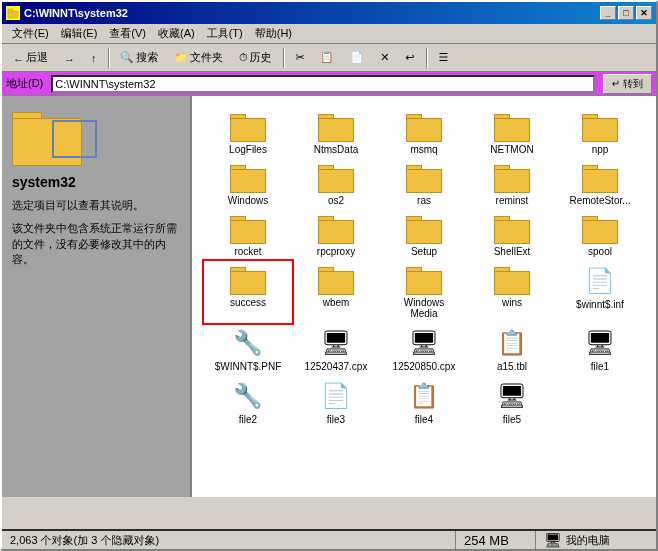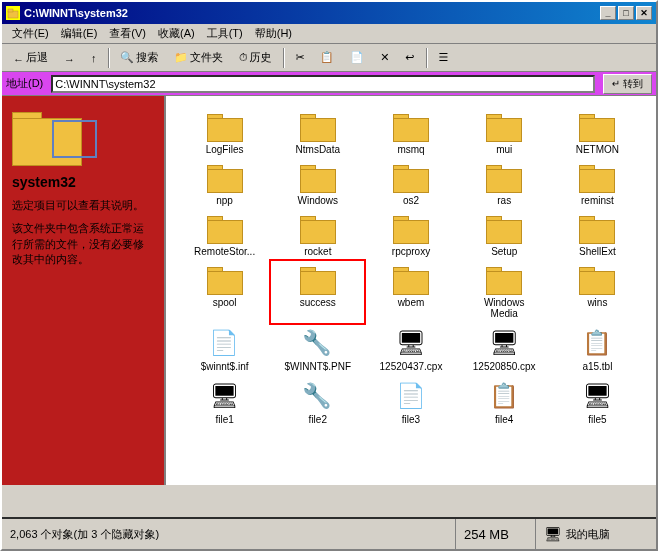--- a/index.html
+++ b/index.html
@@ -159,22 +159,22 @@
 
     
     .main-content {
       display: flex;
       flex: 1;
       overflow: hidden;
     }
 
     
     .left-panel {
-      width: 164px;
-      background: #b91c1c;
+      width: 190px;
+      background: #a3a3a3;
       border-right: 2px inset #808080;
       padding: 10px;
       flex-shrink: 0;
       overflow: hidden;
     }
     .folder-icon-large {
       width: 80px;
       height: 60px;
       position: relative;
       margin-bottom: 8px;
@@ -290,21 +290,21 @@
       height: 32px;
       margin-bottom: 2px;
       display: flex;
       align-items: center;
       justify-content: center;
       font-size: 22px;
     }
 
     
     .status-bar {
-      height: 32px;
+      height: 20px;
       background: #d4d0c8;
       border-top: 2px inset #808080;
       display: flex;
       align-items: center;
       flex-shrink: 0;
       margin-top: 32px;
     }
     .status-pane {
       flex: 1;
       padding: 0 8px;
@@ -457,27 +457,20 @@
         <div class="fi-tab"></div>
         <div class="fi-body"></div>
       </div>
       <span class="file-label">msmq</span>
     </div>
           <div class="file-item">
       <div class="folder-icon-sm">
         <div class="fi-tab"></div>
         <div class="fi-body"></div>
       </div>
-      <span class="file-label">mui</span>
-    </div>
-          <div class="file-item">
-      <div class="folder-icon-sm">
-        <div class="fi-tab"></div>
-        <div class="fi-body"></div>
-      </div>
       <span class="file-label">NETMON</span>
     </div>
           <div class="file-item">
       <div class="folder-icon-sm">
         <div class="fi-tab"></div>
         <div class="fi-body"></div>
       </div>
       <span class="file-label">npp</span>
     </div>
           <div class="file-item">

